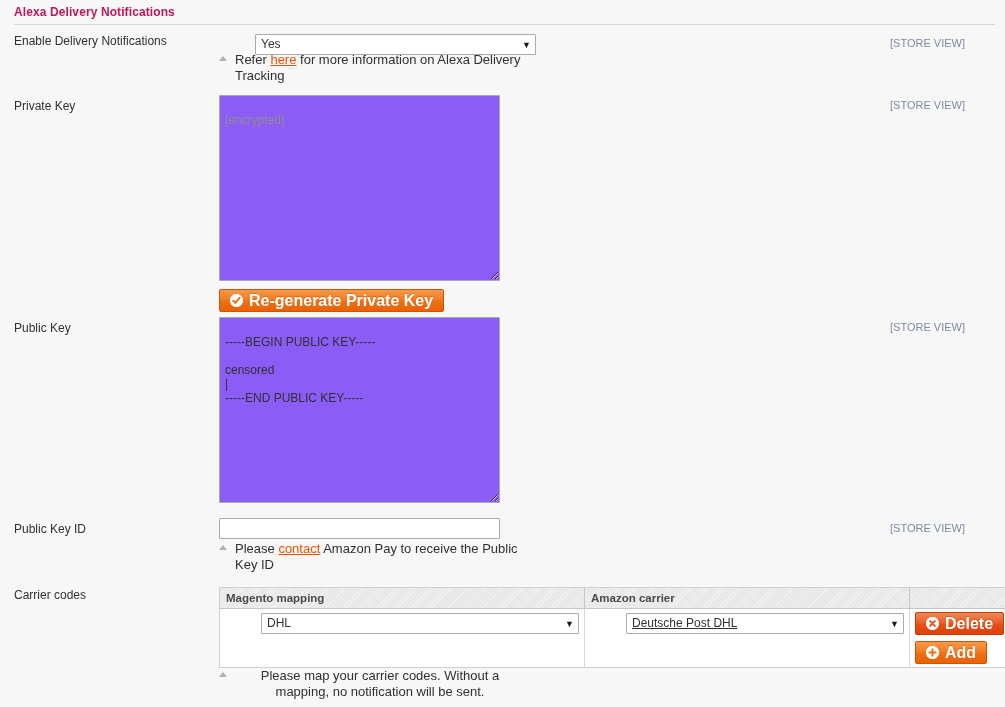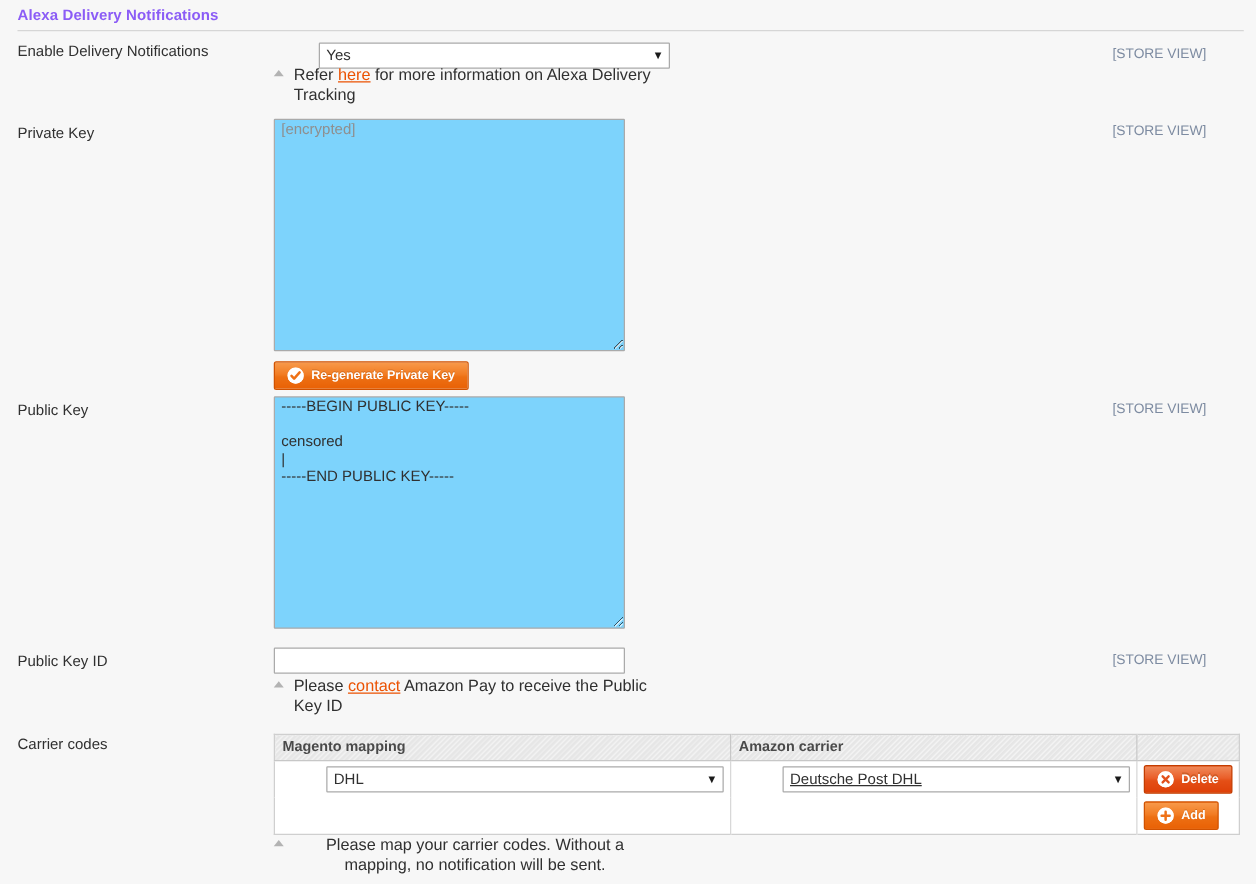--- a/index.html
+++ b/index.html
@@ -25,21 +25,21 @@
     width: 1005px;
     height: 24px;
     box-sizing: border-box;
   }
   .section-header-title {
     position: absolute;
     left: 14px;
     top: 5px;
     font-size: 12px;
     font-weight: bold;
-    color: #8b5cf6;
+    color: #be185d;
     letter-spacing: 0.1px;
   }
   .section-rule {
     position: absolute;
     left: 14px;
     top: 24px;
     width: 981px;
     height: 1px;
     background: #d6d6d6;
   }
@@ -101,24 +101,24 @@
     color: #1a1a1a;
     pointer-events: none;
   }
 
   textarea.magento-textarea {
     box-sizing: border-box;
     font-family: "Liberation Sans", sans-serif;
     font-size: 12px;
     line-height: 14px;
     color: #303030;
-    background: #7dd3fc;
+    background: #8b5cf6;
     border: 1px solid #aaaaaa;
     border-radius: 1px;
-    padding: 0 5px;
+    padding: 17px 5px;
     resize: both;
     overflow: auto;
     white-space: pre;
   }
   textarea.magento-textarea::placeholder { color: #8f8f8f; }
 
   input.magento-input {
     box-sizing: border-box;
     font-family: "Liberation Sans", sans-serif;
     font-size: 12px;
@@ -161,21 +161,21 @@
   .btn {
     display: inline-flex;
     align-items: center;
     gap: 6px;
     box-sizing: border-box;
     border: 1px solid #d15200;
     border-radius: 2px;
     background: linear-gradient(to bottom, #f89a4b 0%, #f27c23 45%, #ed7014 55%, #e96105 100%);
     color: #ffffff;
     font-family: "Liberation Sans", sans-serif;
-    font-size: 10px;
+    font-size: 16px;
     font-weight: bold;
     padding: 0 10px;
     height: 23px;
     line-height: 21px;
     cursor: pointer;
     text-shadow: 0 -1px 0 rgba(140,60,0,0.35);
   }
   .btn-delete {
     background: linear-gradient(to bottom, #f08a5a 0%, #ea5f2a 45%, #e44f16 55%, #de4008 100%);
     border: 1px solid #c33c00;

